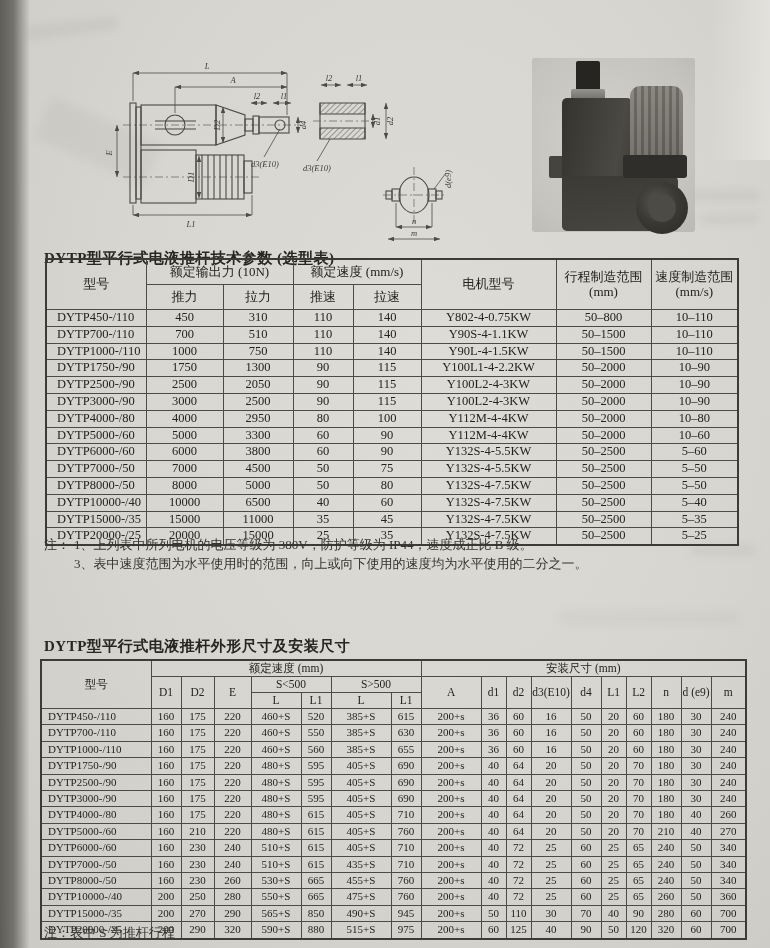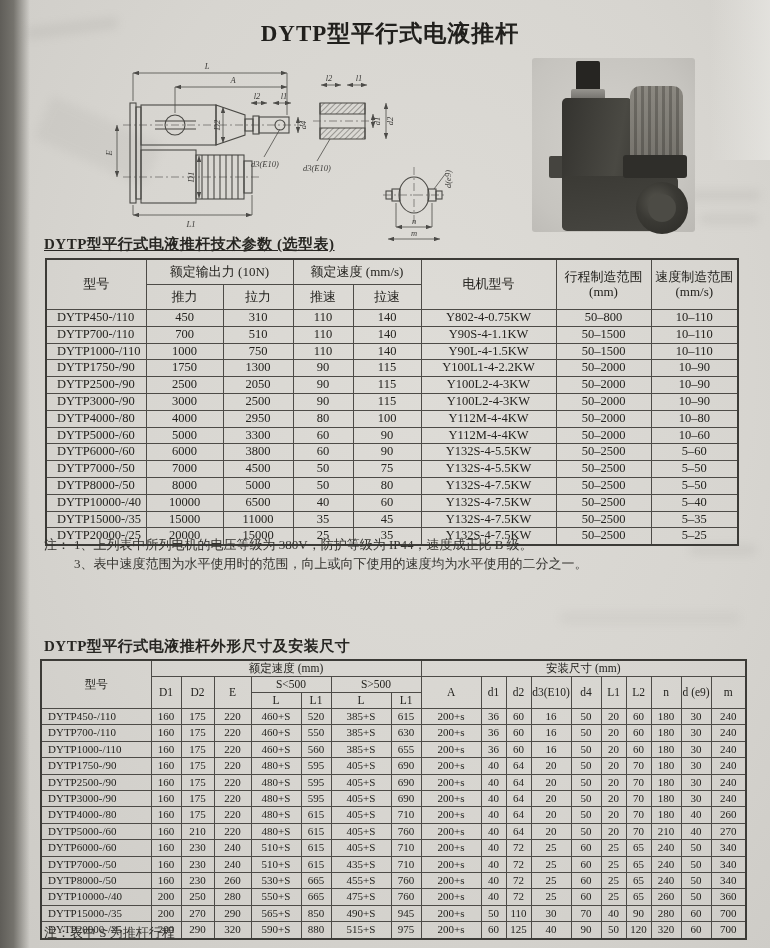--- a/index.html
+++ b/index.html
@@ -24,21 +24,21 @@
   }
   .ghost{position:absolute;background:#8d8b86;filter:blur(5px);opacity:.14;border-radius:3px;}
 
   .page-title{
     position:absolute;left:40px;top:18px;width:700px;
     text-align:center;font-size:23px;font-weight:bold;letter-spacing:1px;color:#21201d;
   }
   .section-heading{
     position:absolute;font-size:15px;font-weight:bold;color:#272622;letter-spacing:.5px;
   }
-  #heading1{left:44px;top:235px;text-decoration:underline;}
+  #heading1{left:44px;top:249px;}
   #heading2{left:44px;top:637px;}
 
   
   table{border-collapse:collapse;table-layout:fixed;color:#24231f;background:transparent;}
   th,td{border:1px solid #4d4b47;font-weight:normal;text-align:center;padding:0;
         overflow:hidden;white-space:nowrap;}
   #table1{position:absolute;left:45px;top:258px;width:692px;border:2px solid #3c3b37;font-size:12.5px;}
   #table1 thead th{font-size:13px;height:24px;line-height:1.15;}
   #table1 tbody td{height:15.8px;line-height:15.8px;}
   #table1 tbody td:first-child{text-align:left;padding-left:10px;}
@@ -88,21 +88,20 @@
   <div class="edge-left"></div>
   <div class="edge-top-right"></div>
 
   <div class="ghost" style="left:26px;top:22px;width:92px;height:12px;transform:rotate(-7deg);"></div>
   <div class="ghost" style="left:38px;top:118px;width:120px;height:46px;transform:rotate(24deg);opacity:.10;"></div>
   <div class="ghost" style="left:688px;top:190px;width:72px;height:11px;"></div>
   <div class="ghost" style="left:700px;top:214px;width:58px;height:10px;"></div>
   <div class="ghost" style="left:690px;top:545px;width:66px;height:10px;"></div>
   <div class="ghost" style="left:560px;top:612px;width:180px;height:12px;opacity:.09;"></div>
 
-  <div class="page-title">DYTP型平行式电液推杆</div>
 
   <svg class="drawing" width="500" height="190" viewBox="0 0 500 190">
     <defs>
       <marker id="arr" markerWidth="8" markerHeight="6" refX="8" refY="3" orient="auto-start-reverse">
         <path d="M0,0 L8,3 L0,6 z" fill="#4c4b48"></path>
       </marker>
       <pattern id="hatch" width="4" height="4" patternUnits="userSpaceOnUse" patternTransform="rotate(45)">
         <line x1="0" y1="0" x2="0" y2="4" stroke="#55534f" stroke-width="1"></line>
       </pattern>
     </defs>

